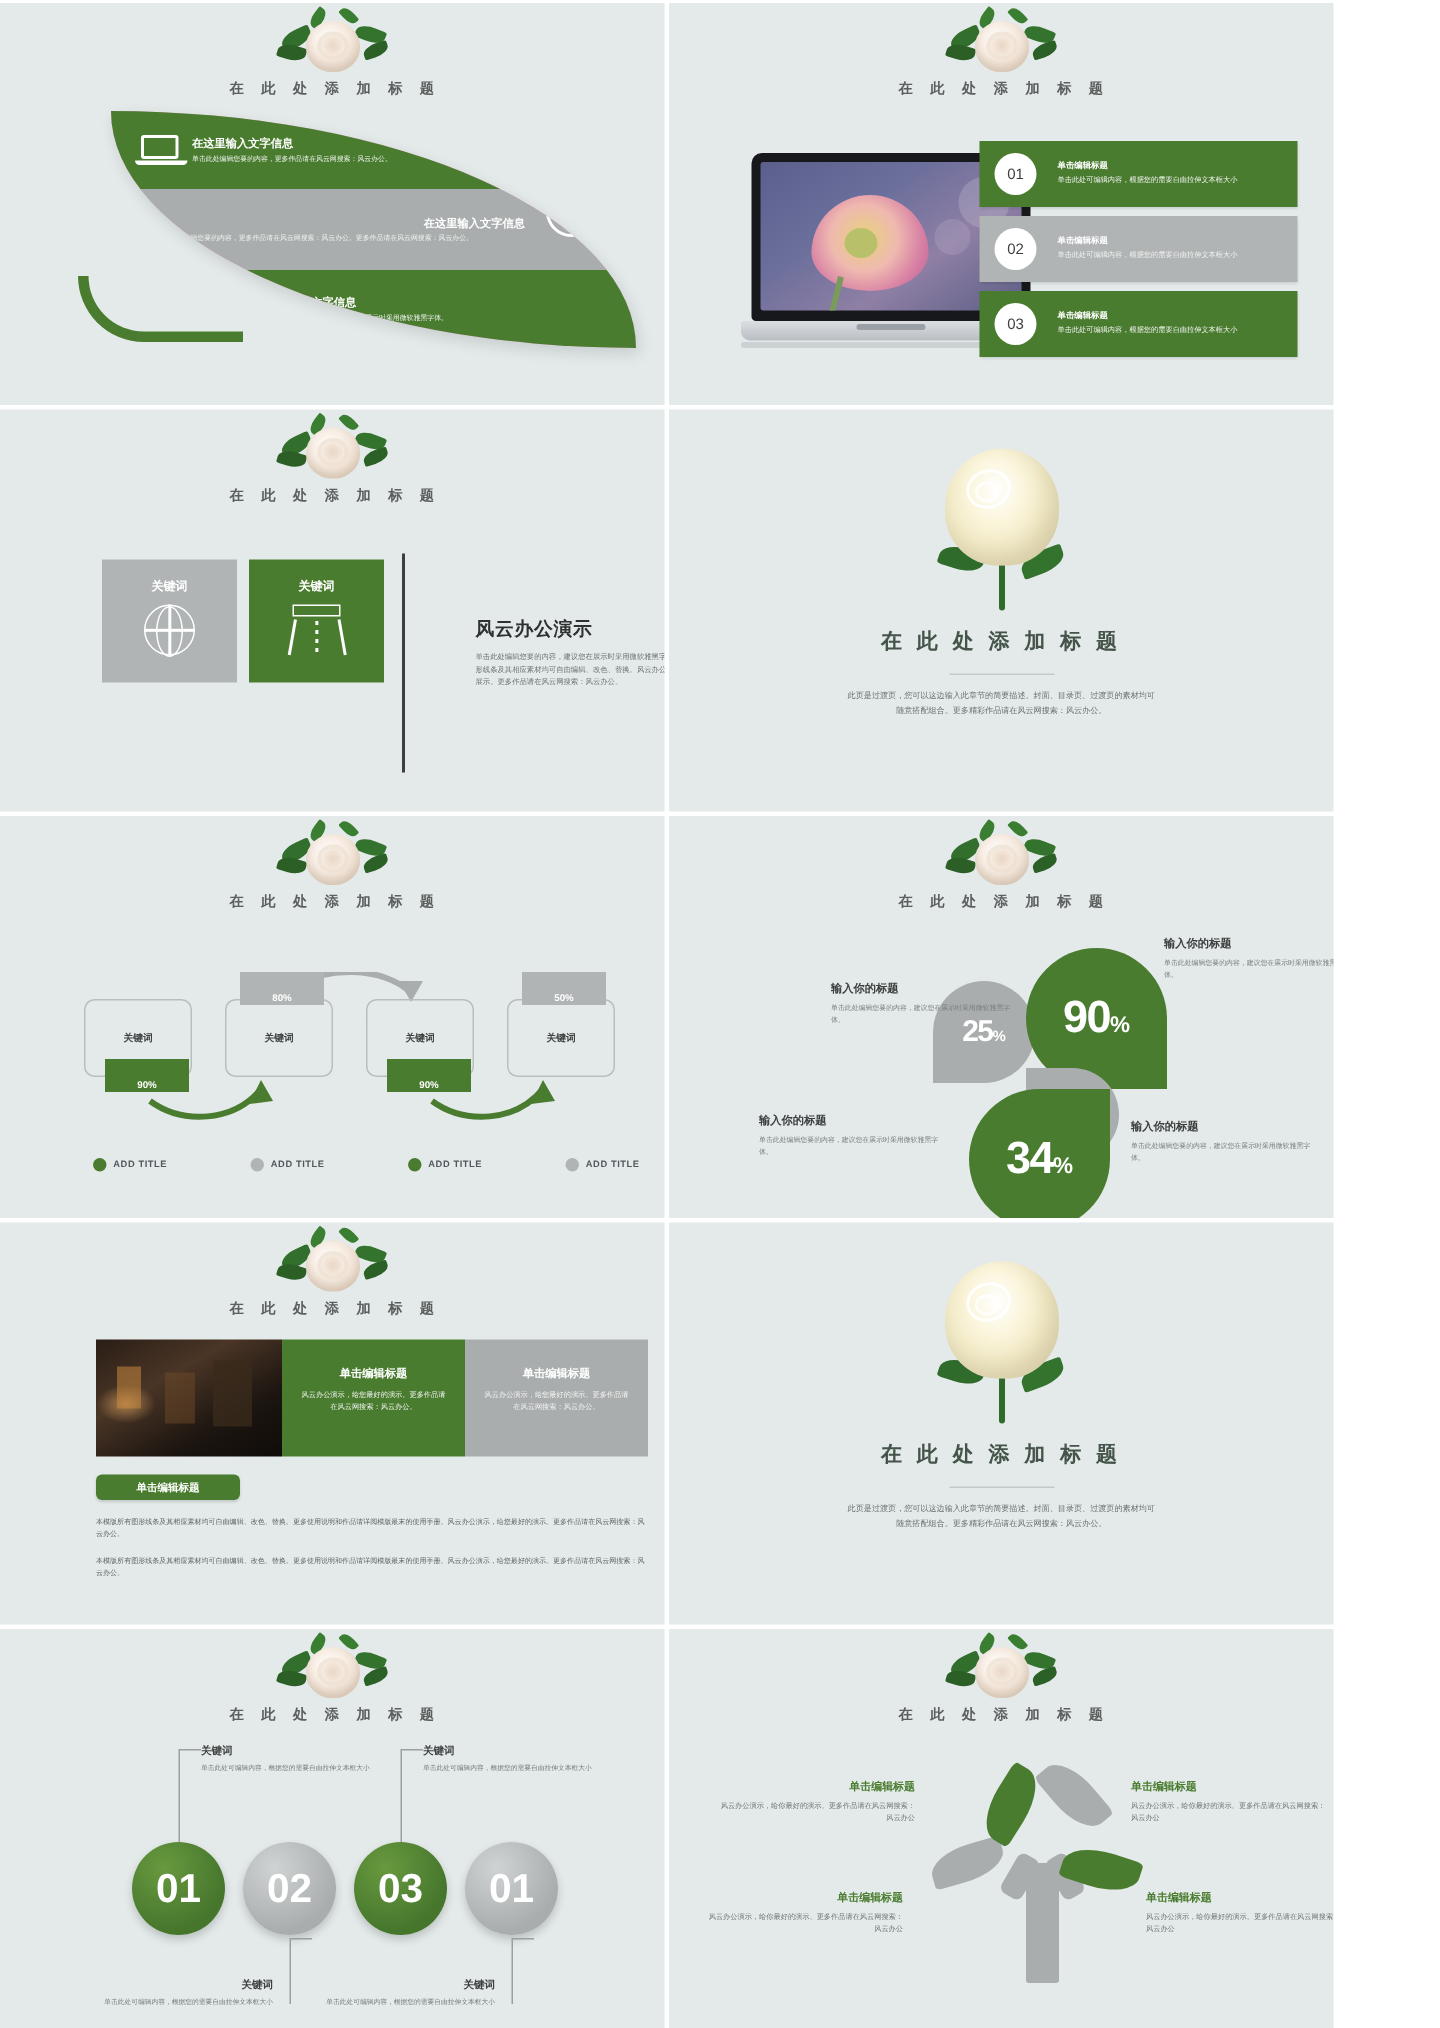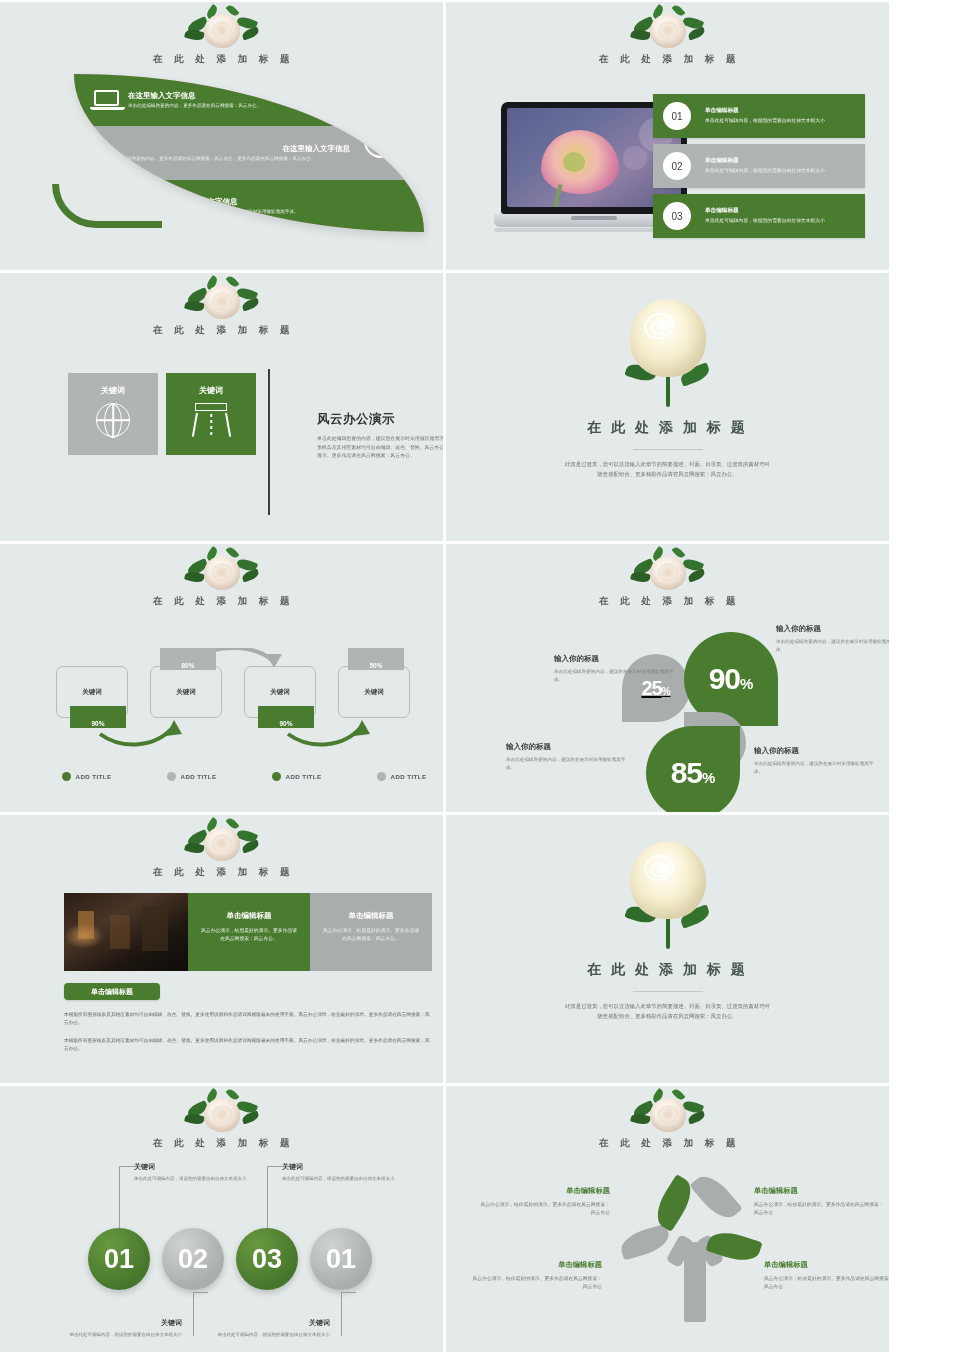--- a/index.html
+++ b/index.html
@@ -154,21 +154,21 @@
   .lgi { flex:1; display:flex; align-items:center; justify-content:center; gap:5px; }
   .dot { width:9px; height:9px; border-radius:50%; }
   .dot.g { background:#4a7c2f; } .dot.y { background:#b0b4b4; }
   .lgi span { font-size:6.2px; font-weight:700; color:#53585d; letter-spacing:.4px; }
 
   
   .pet { position:absolute; width:94px; height:94px; display:flex;
       align-items:center; justify-content:center; }
   .pet.p65 { left:238px; top:88px; background:#4a7c2f; border-radius:50% 50% 0 50%; }
   .pet.p85 { left:200px; top:182px; background:#4a7c2f; border-radius:50% 0 50% 50%; }
-  .pet.p25 { left:176px; top:110px; width:68px; height:68px; background:#a9adad; border-radius:50% 50% 50% 0;text-decoration:underline; }
+  .pet.p25 { left:176px; top:110px; width:68px; height:68px; background:#a9adad; border-radius:50% 50% 50% 0; }
   .pet.p15 { left:238px; top:168px; width:62px; height:62px; background:#a9adad; border-radius:0 50% 50% 50%; }
   .pv { color:#fff; font-weight:700; display:flex; align-items:baseline; }
   .pv .n { font-size:30px; letter-spacing:-1px; }
   .pv .u { font-size:15px; }
   .pv.sm .n { font-size:20px; } .pv.sm .u { font-size:10px; }
   .cap { position:absolute; width:128px; }
   .cap .ch { font-size:7.5px; font-weight:700; color:#3c403f; margin-bottom:4px; }
   .cap .cp { font-size:4.6px; color:#7a807e; line-height:1.7; }
   .cap.c1 { left:330px; top:80px; }
   .cap.c2 { left:108px; top:110px; }
@@ -484,21 +484,21 @@
         </div>
     </div>
     <div class="pet p15">
       <div class="pv sm">
           <span class="n">15</span>
           <span class="u">%</span>
         </div>
     </div>
     <div class="pet p85">
       <div class="pv">
-          <span class="n">85</span>
+          <span class="n">34</span>
           <span class="u">%</span>
         </div>
     </div>
 
     <div class="cap c1">
       <div class="ch">输入你的标题</div>
       <div class="cp">单击此处编辑您要的内容，建议您在展示时采用微软雅黑字体。</div>
     </div>
     <div class="cap c2">
       <div class="ch">输入你的标题</div>

